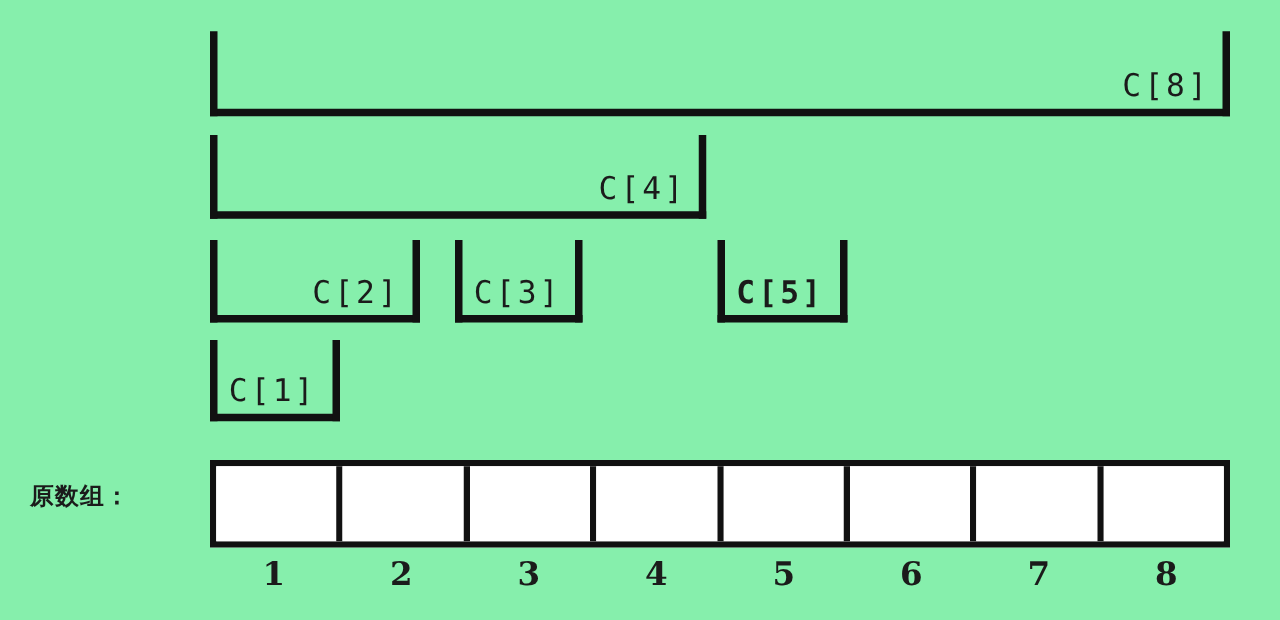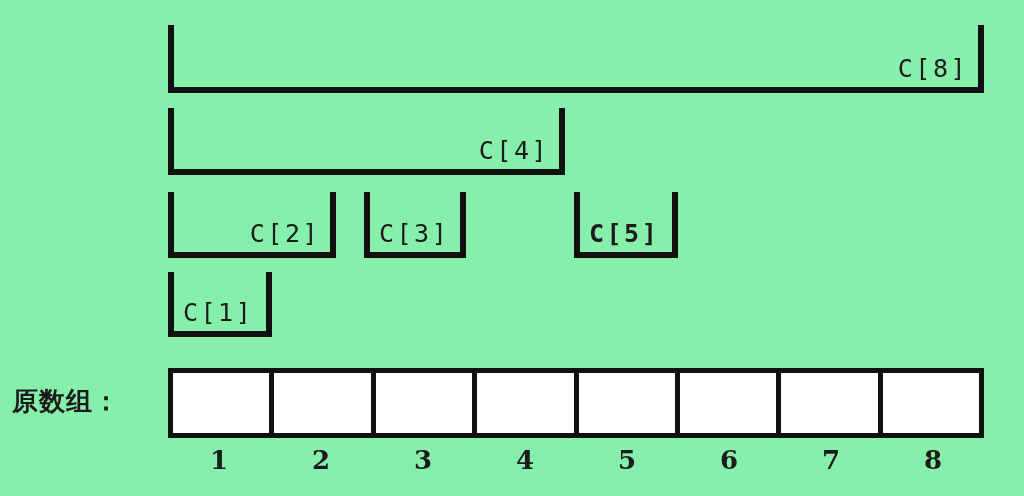--- a/index.html
+++ b/index.html
@@ -59,24 +59,24 @@
     box-sizing: border-box;
     border-right: 5px solid #111111;
     background: #ffffff;
   }
   .array-cell:last-child {
     border-right: none;
   }
 
   #array-label {
     position: absolute;
-    left: 12px;
+    left: 24px;
     top: 384px;
     font-family: "DejaVu Sans", "Liberation Sans", sans-serif;
-    font-size: 26px;
+    font-size: 19px;
     font-weight: 700;
     color: #1b1b1b;
     letter-spacing: 1px;
     white-space: nowrap;
   }
 
   #index-row {
     position: absolute;
     left: 168px;
     top: 447px;

